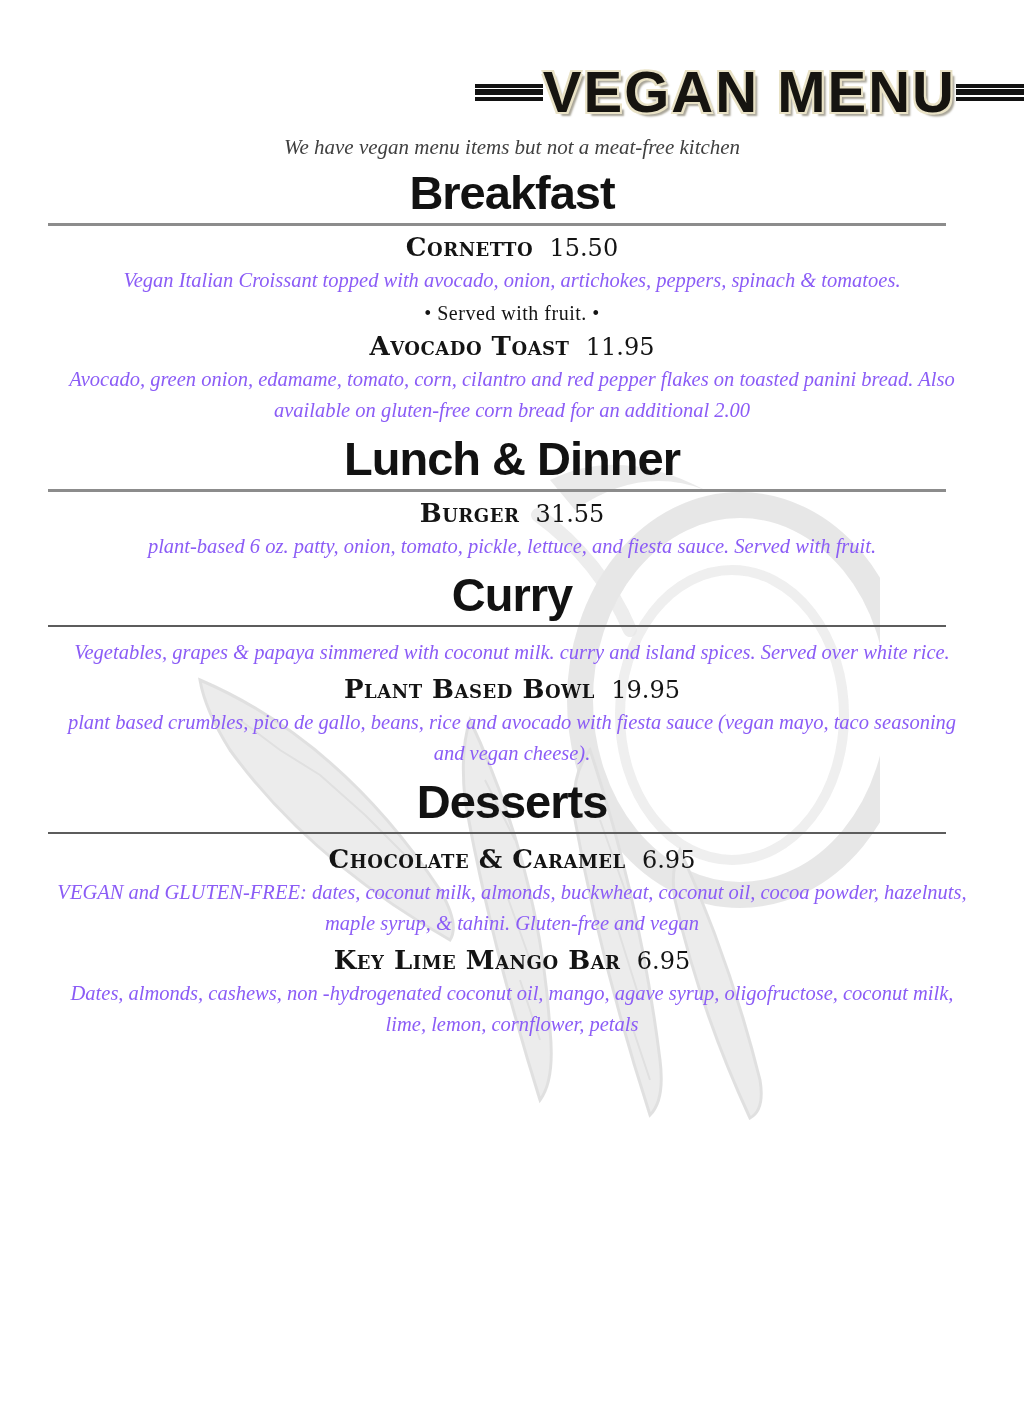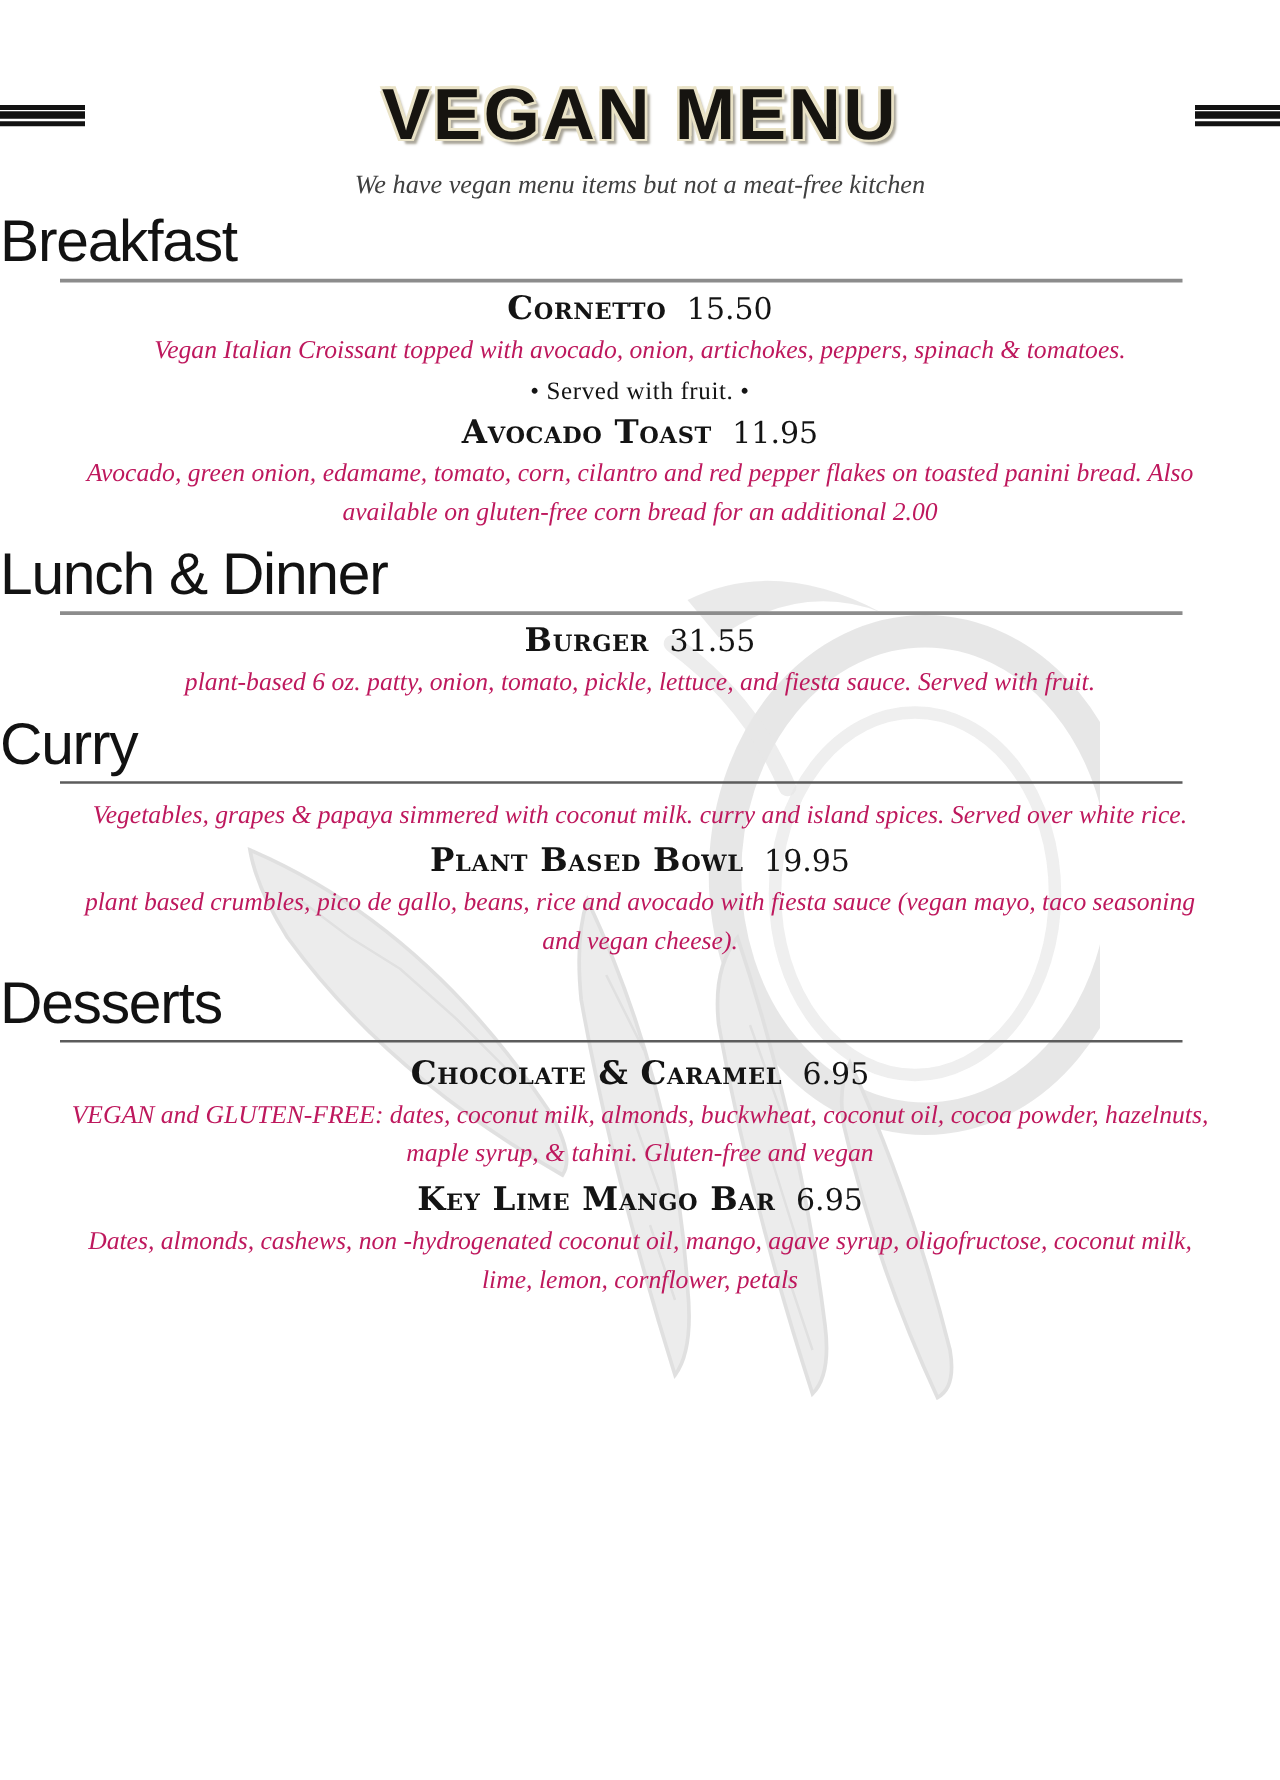--- a/index.html
+++ b/index.html
@@ -20,21 +20,21 @@
     width: 760px;
     height: 700px;
     z-index: 0;
     pointer-events: none;
     opacity: 0.55;
   }
   .content { position: relative; z-index: 1; padding-top: 62px; }
 
   
   .title-row {
-    display: flex; align-items: center; justify-content: space-between; gap: 20px;
+    display: flex; align-items: center; justify-content: flex-end; 
   }
   .flourish {
     width: 68px; height: 17px; box-sizing: border-box;
     border-top: 4px solid #121212; border-bottom: 4px solid #121212;
     display: flex; align-items: center;
   }
   .flourish .bar { width: 100%; height: 6px; background: #121212; }
   .page-title {
     font-family: "Liberation Sans", sans-serif;
     font-weight: bold;
@@ -50,23 +50,23 @@
   .subtitle {
     text-align: center;
     font-style: italic;
     font-size: 21px;
     margin-top: 12px;
     color: #404040;
   }
 
   
   .section-heading {
-    text-align: left;
+    text-align: center;
     font-family: "Liberation Sans", sans-serif;
-    font-weight: normal;
+    font-weight: bold;
     font-size: 47px;
     letter-spacing: -1px;
     line-height: 1.05;
     margin-top: 8px;
     color: #121212;
   }
   .rule { border: none; margin: 6px 78px 6px 48px; }
   .rule.thick { border-top: 3px solid #8c8c8c; }
   .rule.thin  { border-top: 2px solid #5c5c5c; }
 
@@ -85,21 +85,21 @@
   .item-price {
     font-weight: normal;
     font-size: 24px;
     margin-left: 8px;
   }
   .item-desc {
     font-style: italic;
     font-size: 20.5px;
     line-height: 1.5;
     margin: 2px 56px 6px 56px;
-    color: #be185d;
+    color: #8b5cf6;
   }
   .item-note {
     font-style: normal;
     font-size: 20px;
     margin: 0 56px 6px 56px;
     letter-spacing: 0.5px;
   }
 </style>
 </head>
 <body>

